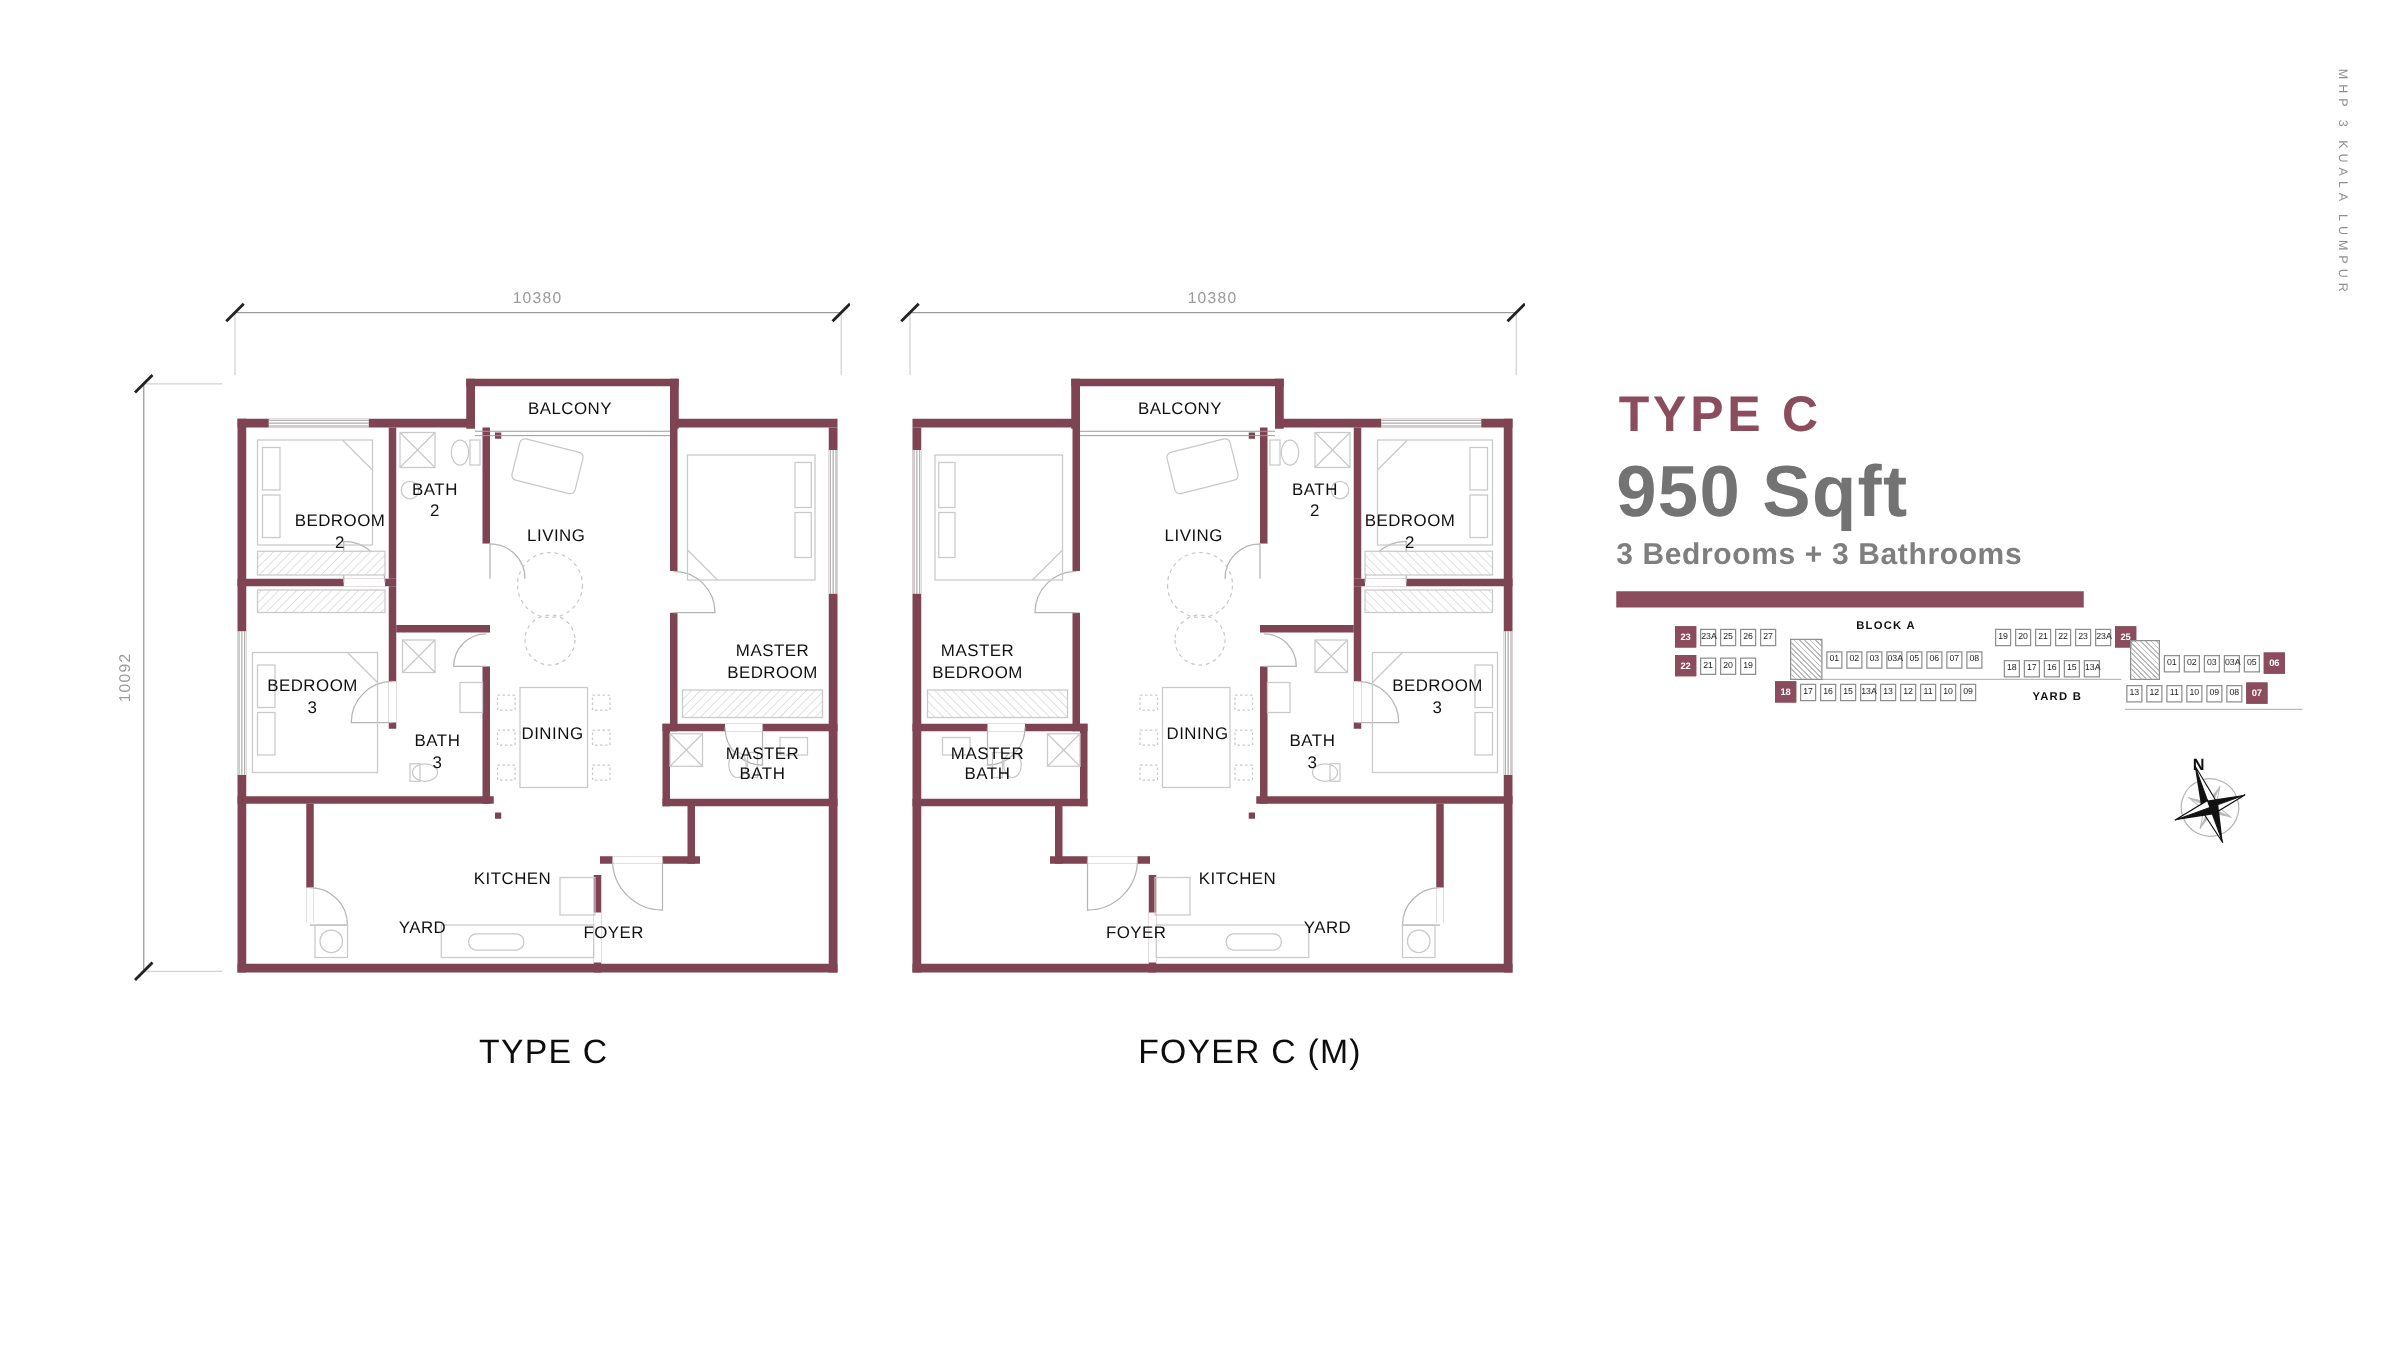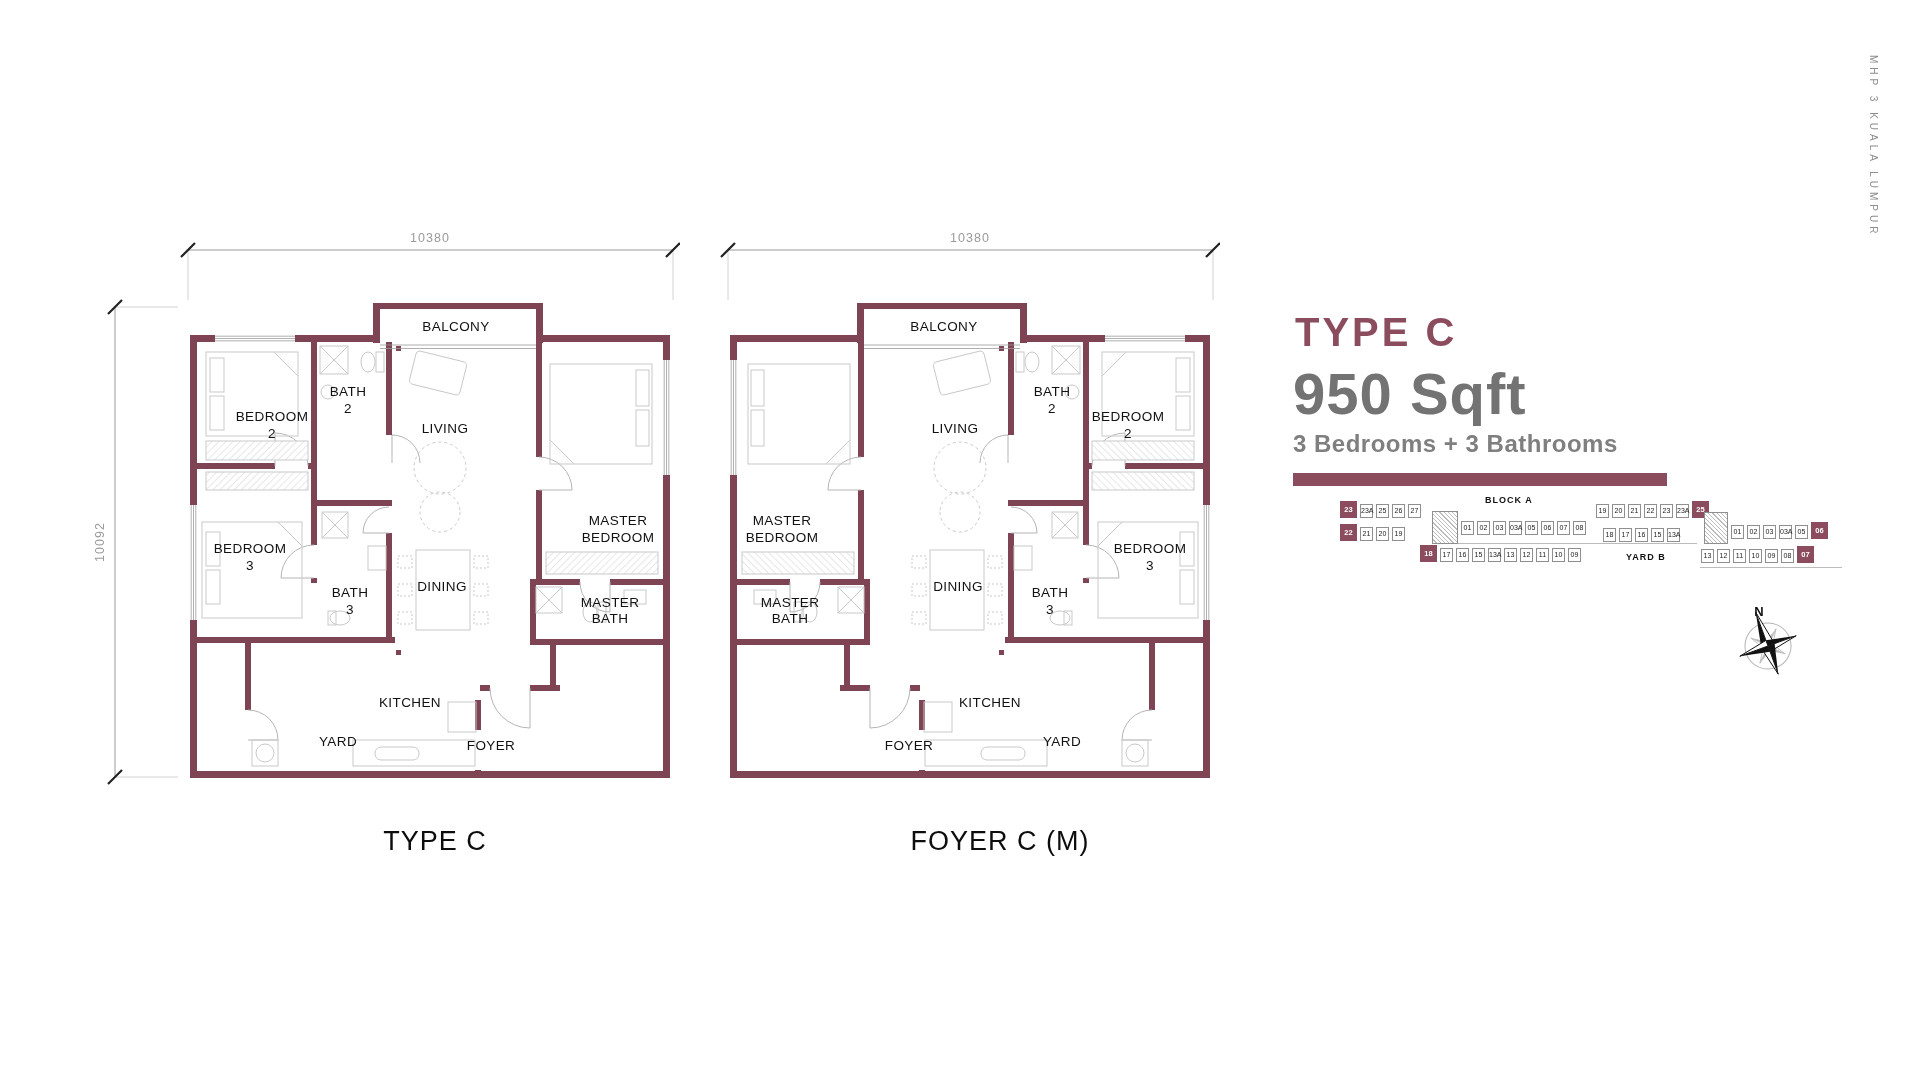--- a/index.html
+++ b/index.html
@@ -20,21 +20,21 @@
   .type-title{position:absolute;left:1295px;top:310px;font-size:40px;font-weight:bold;
               color:#8b4d5e;letter-spacing:3px;}
   .area-text{position:absolute;left:1293px;top:360px;font-size:58px;font-weight:bold;
              color:#737373;letter-spacing:1px;}
   .config-text{position:absolute;left:1293px;top:430px;font-size:24px;font-weight:bold;
                color:#7f7f7f;letter-spacing:.5px;}
   .divider-bar{position:absolute;left:1293px;top:473px;width:374px;height:13px;background:#8b4d5e;}
 
   
   .block-strip{position:absolute;left:1300px;top:495px;width:512px;height:80px;margin-left:40px;}
-  .urow{position:absolute;display:flex;gap:3px;align-items:flex-end;}
+  .urow{position:absolute;display:flex;gap:3px;align-items:flex-start;}
   .unit{width:13px;height:14px;border:1px solid #8f8f8f;background:#fff;color:#222;
         font-size:7px;line-height:12px;text-align:center;box-sizing:border-box;flex:0 0 auto;}
   .unit.hl{width:17px;height:17px;background:#8b4d5e;border-color:#8b4d5e;color:#fff;
            margin-top:-2px;font-size:7.5px;line-height:16px;font-weight:bold;}
   .block-label{position:absolute;font-size:9px;font-weight:bold;color:#111;letter-spacing:1px;}
   .core{position:absolute;border:1px solid #8f8f8f;box-sizing:border-box;
         background:repeating-linear-gradient(45deg,#fff,#fff 2px,#bdbdbd 2px,#bdbdbd 3px);}
   .strip-line{position:absolute;height:1px;background:#bbb;}
 
   

